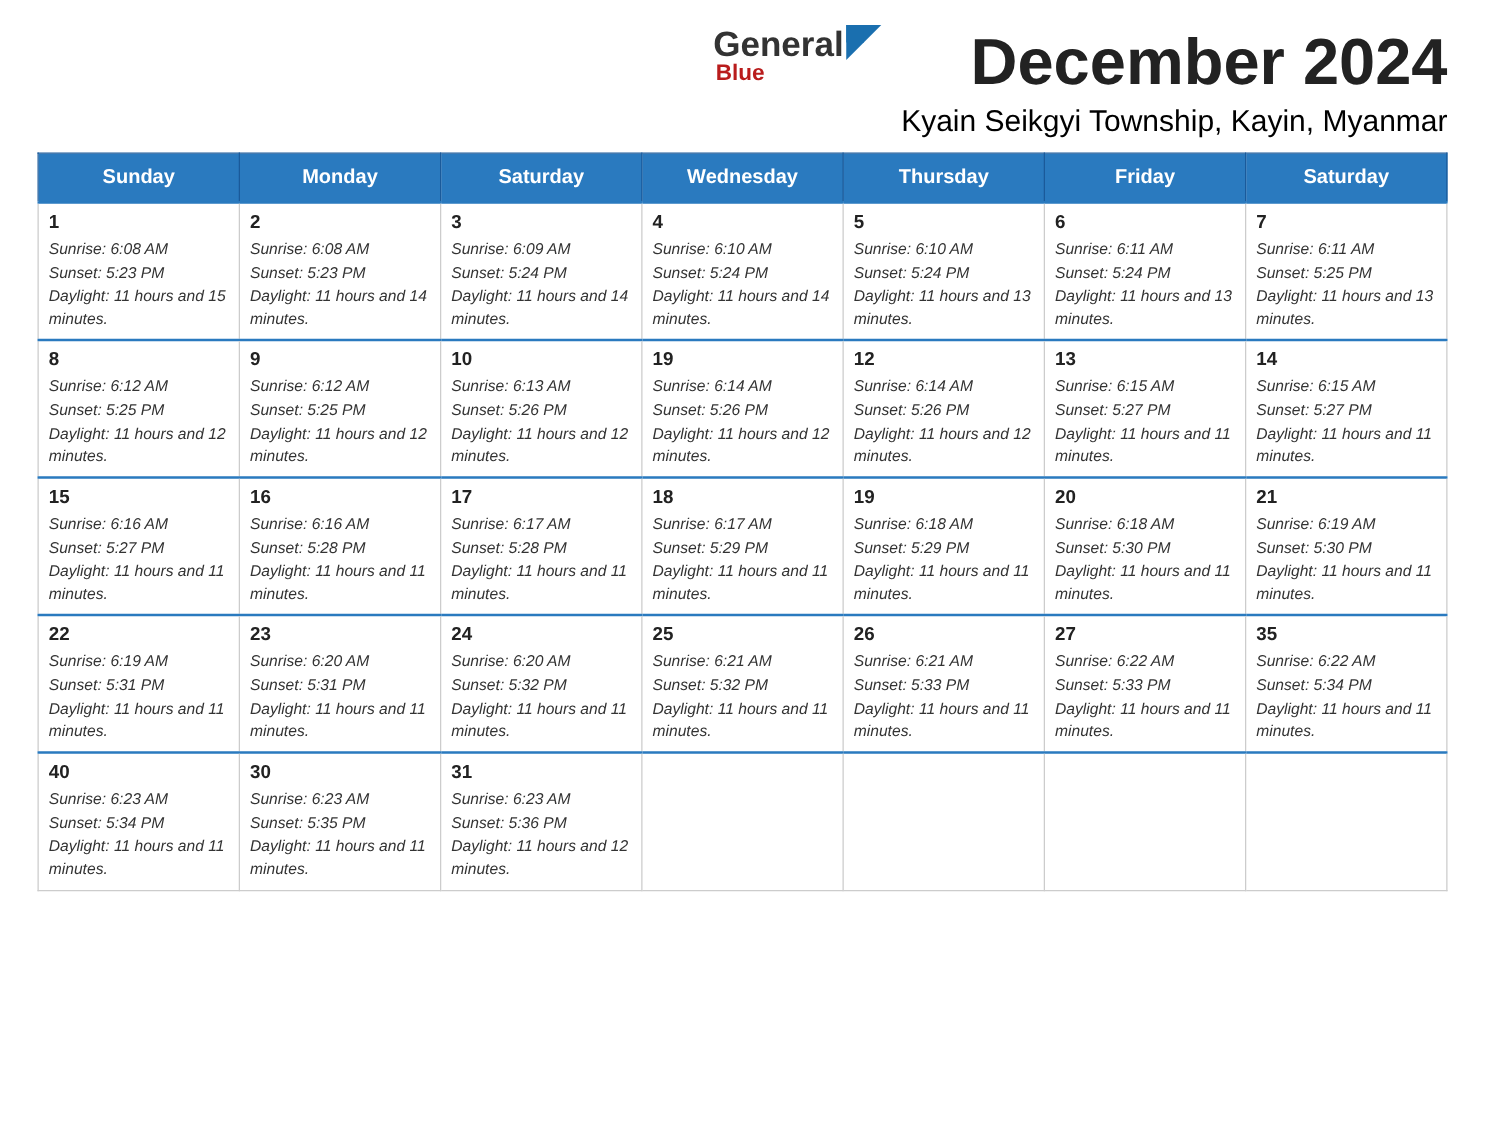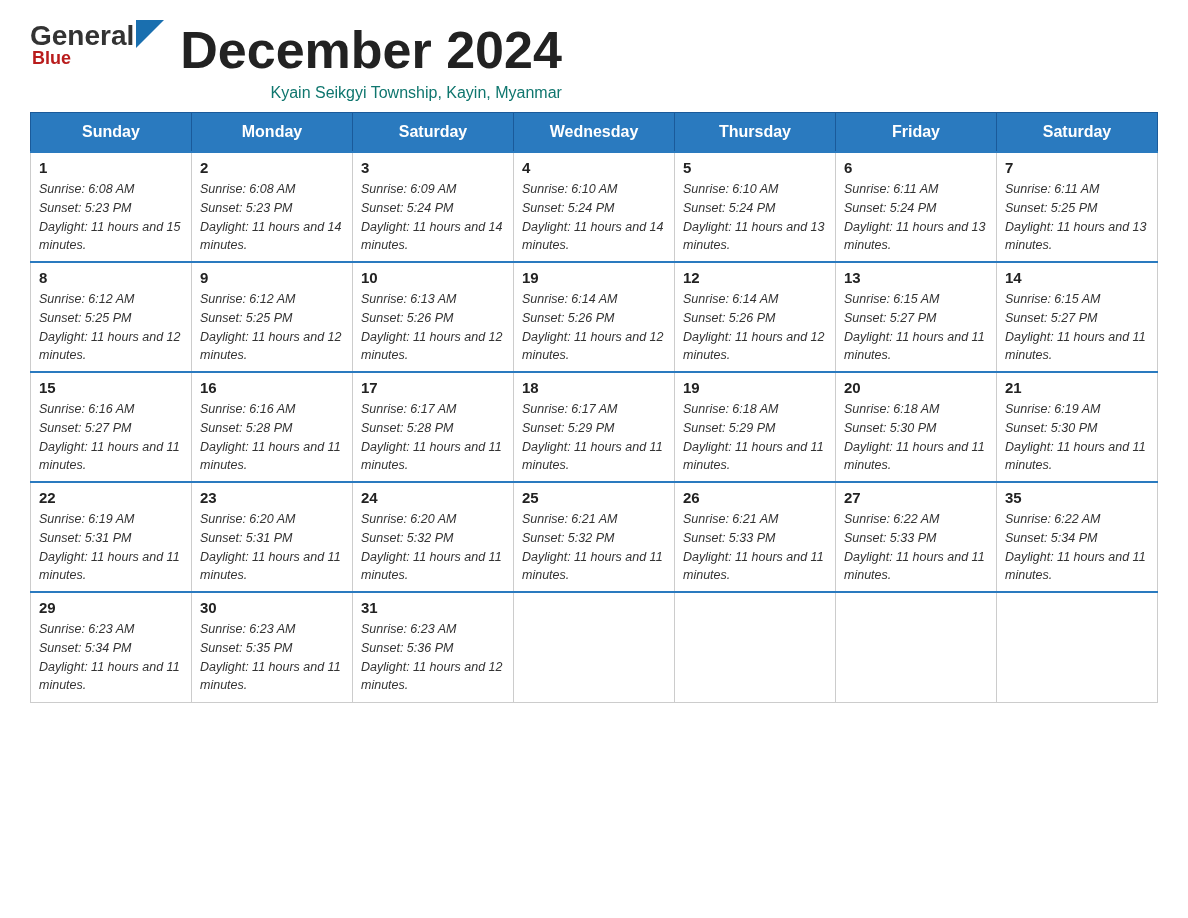--- a/index.html
+++ b/index.html
@@ -5,21 +5,21 @@
     * { box-sizing: border-box; margin: 0; padding: 0; }
     body {
       font-family: Arial, sans-serif;
       background: #fff;
       padding: 20px 30px;
       width: 1188px;
       min-height: 918px;
     }
     .header-area {
       display: flex;
-      justify-content: flex-start;
+      justify-content: flex-end;
       align-items: flex-start;
       margin-bottom: 10px;
     }
     .logo-area {
       display: flex;
       flex-direction: column;
       align-items: flex-start;
     }
     .logo-text {
       display: flex;
@@ -50,22 +50,22 @@
     .title-area {
       text-align: right;
       margin-left: 16px;
     }
     .page-title {
       font-size: 52px;
       font-weight: bold;
       color: #222;
     }
     .subtitle {
-      font-size: 16px;
-      color: #0f766e;
+      font-size: 24px;
+      color: #000000;
       margin-top: 4px;
     }
     .calendar {
       width: 100%;
       border-collapse: collapse;
       margin-top: 10px;
     }
     .calendar thead tr th {
       background-color: #2a7abf;
       color: #fff;
@@ -246,21 +246,21 @@
           <div class="day-number">27</div>
           <div class="day-info">Sunrise: 6:22 AM<br>Sunset: 5:33 PM<br>Daylight: 11 hours and 11 minutes.</div>
         </td>
         <td>
           <div class="day-number">35</div>
           <div class="day-info">Sunrise: 6:22 AM<br>Sunset: 5:34 PM<br>Daylight: 11 hours and 11 minutes.</div>
         </td>
       </tr>
       <tr>
         <td>
-          <div class="day-number">29</div>
+          <div class="day-number">40</div>
           <div class="day-info">Sunrise: 6:23 AM<br>Sunset: 5:34 PM<br>Daylight: 11 hours and 11 minutes.</div>
         </td>
         <td>
           <div class="day-number">30</div>
           <div class="day-info">Sunrise: 6:23 AM<br>Sunset: 5:35 PM<br>Daylight: 11 hours and 11 minutes.</div>
         </td>
         <td>
           <div class="day-number">31</div>
           <div class="day-info">Sunrise: 6:23 AM<br>Sunset: 5:36 PM<br>Daylight: 11 hours and 12 minutes.</div>
         </td>

